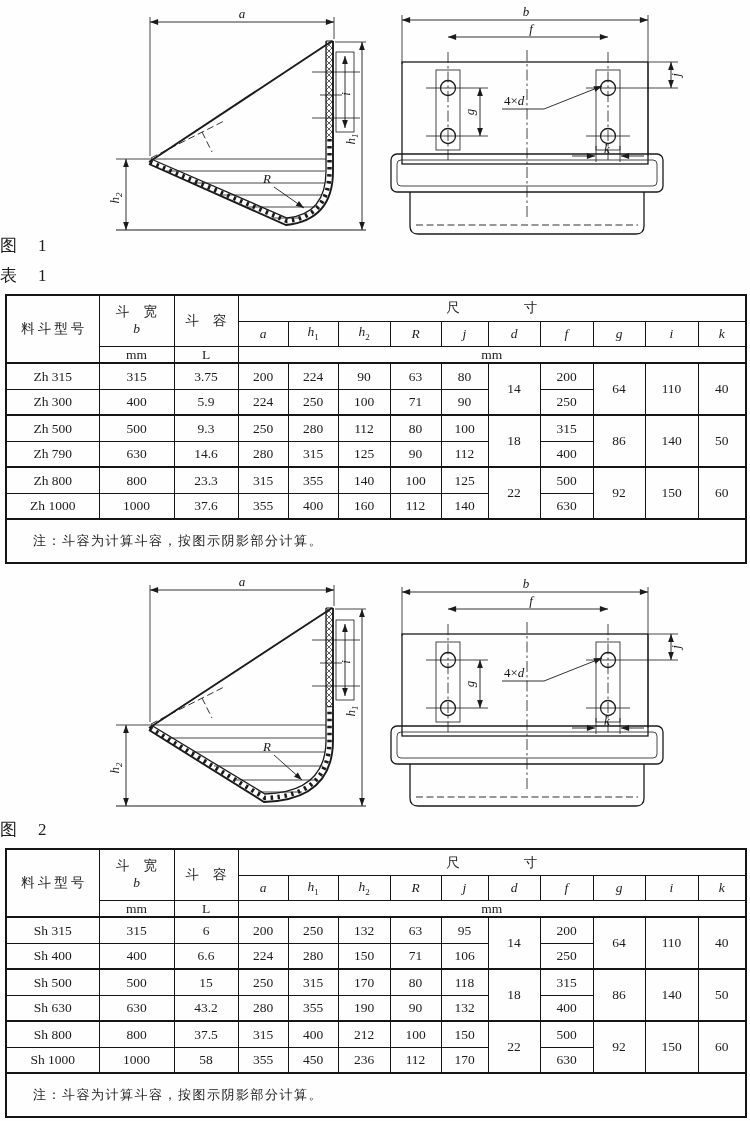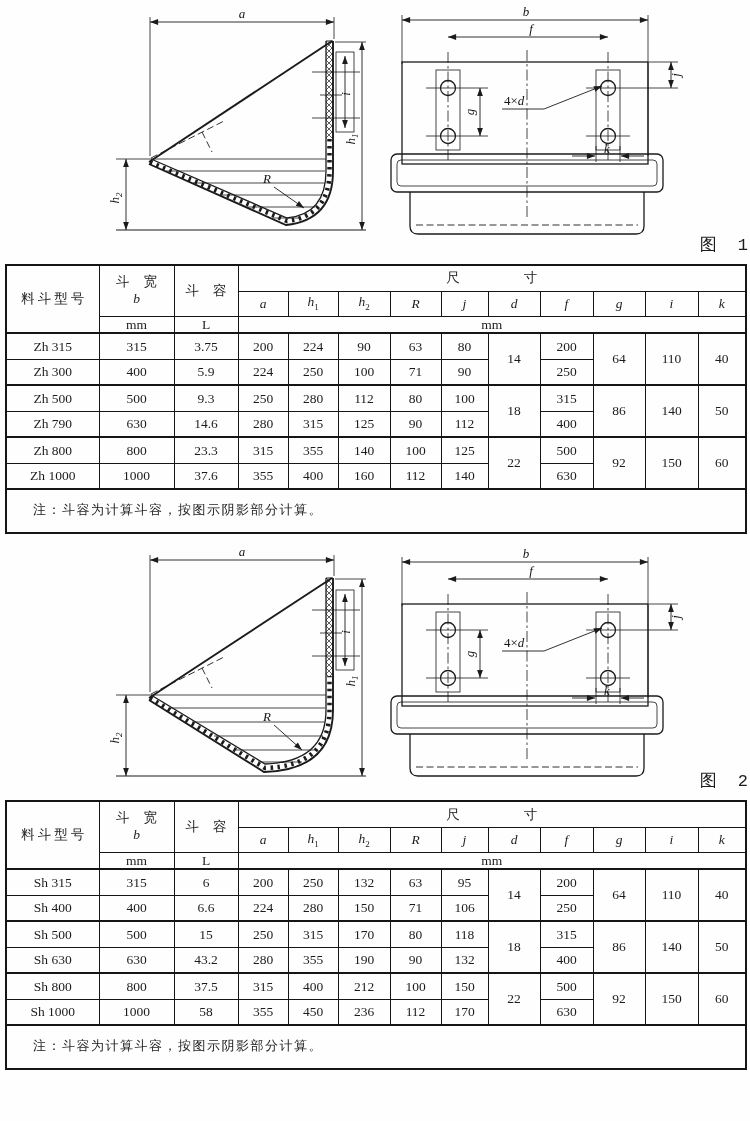--- a/index.html
+++ b/index.html
@@ -16,37 +16,37 @@
   .tn{stroke-width:0.8;}
   .dim{stroke-width:0.9;}
   .dash{stroke-dasharray:7 3.5;stroke-width:0.9;}
   .ddot{stroke-dasharray:11 3 2.5 3;stroke-width:0.8;}
   .hatchmid{stroke:#1b1b1b;fill:none;stroke-width:4.5;stroke-dasharray:2.5 4.5;}
   svg text{fill:#141414;stroke:none;font-size:13px;font-family:"Liberation Serif","DejaVu Serif",serif;font-style:italic;}
   svg text.upr,svg tspan.upr{font-style:normal;}
   .ssub{font-size:9px;}
 
   
-  .caption{text-align:right;font-size:17px;height:24px;line-height:24px;letter-spacing:2px;font-family:Liberation Mono, monospace;}
+  .caption{text-align:left;font-size:17px;height:24px;line-height:24px;letter-spacing:2px;}
   .cap-fig1{margin-top:0;}
   .cap-tbl1{margin-top:6px;}
-  .cap-fig2{margin-top:2px;}
+  .cap-fig2{margin-top:20px;}
   .cap-tbl2{margin-top:6px;}
 
   
   table.spec{border-collapse:collapse;table-layout:fixed;width:740px;margin:6px 0 0 5px;
              border:2.4px solid #151515;font-size:13.5px;text-align:center;}
   .spec th,.spec td{border:1px solid #151515;padding:0;font-weight:normal;line-height:1.15;}
   .spec tr.hr1{height:26px;}
   .spec tr.hr2{height:25px;}
   .spec tr.hr3{height:16px;margin-top:28px;}
   .spec tr.dr{height:26px;}
   .spec tr.gsep td{border-top:2.2px solid #151515;}
   .spec tr.hr3 th{border-bottom:2.2px solid #151515;}
-  .spec tr.note-row{height:44px;font-family:Liberation Mono, monospace;}
+  .spec tr.note-row{height:44px;}
   .spec tr.note-row td{border-top:2.2px solid #151515;text-align:left;padding-left:26px;letter-spacing:1.5px;font-size:13px;}
   .sym{font-style:italic;font-family:"Liberation Serif","DejaVu Serif",serif;}
   .spec sub{font-size:9px;}
   .gap1{letter-spacing:3px;margin-right:-3px;margin-top:21px;}
   .gap2{letter-spacing:14px;margin-right:-14px;}
   .gapw{letter-spacing:64px;margin-right:-64px;}
   .two-line div{line-height:1.25;}
 </style>
 </head>
 <body>
@@ -156,20 +156,21 @@
 
       <line class="ln tn" x1="210" y1="140" x2="210" y2="156"></line>
       <line class="ln tn" x1="234" y1="140" x2="234" y2="156"></line>
       <line class="ln dim" x1="186" y1="150" x2="209" y2="150" marker-end="url(#ar2)"></line>
       <line class="ln dim" x1="258" y1="150" x2="235" y2="150" marker-end="url(#ar2)"></line>
       <text x="221" y="147" text-anchor="middle">k</text>
     </svg>
   </section>
 
   <div class="caption cap-fig1">图　1</div>
+  <div class="caption cap-tbl1">表　1</div>
 
   <table class="spec">
     <colgroup>
       <col style="width:93px">
         <col style="width:75px">
         <col style="width:64px">
         <col style="width:50px">
       <col style="width:50px">
         <col style="width:52px">
         <col style="width:51px">

